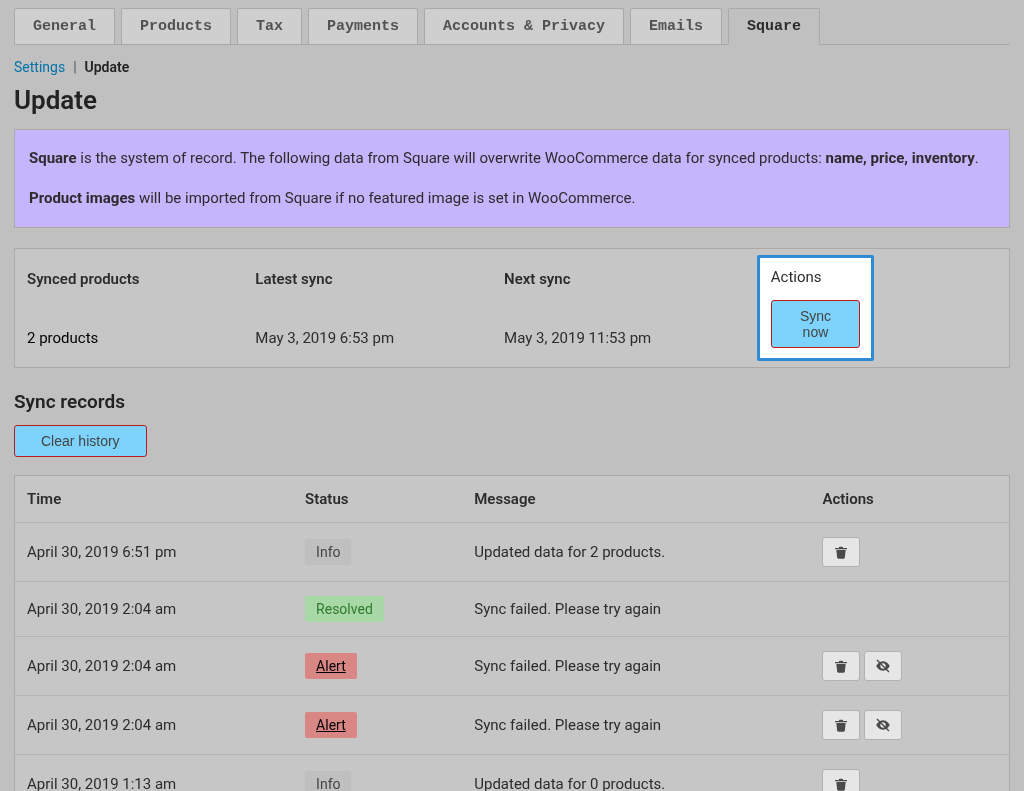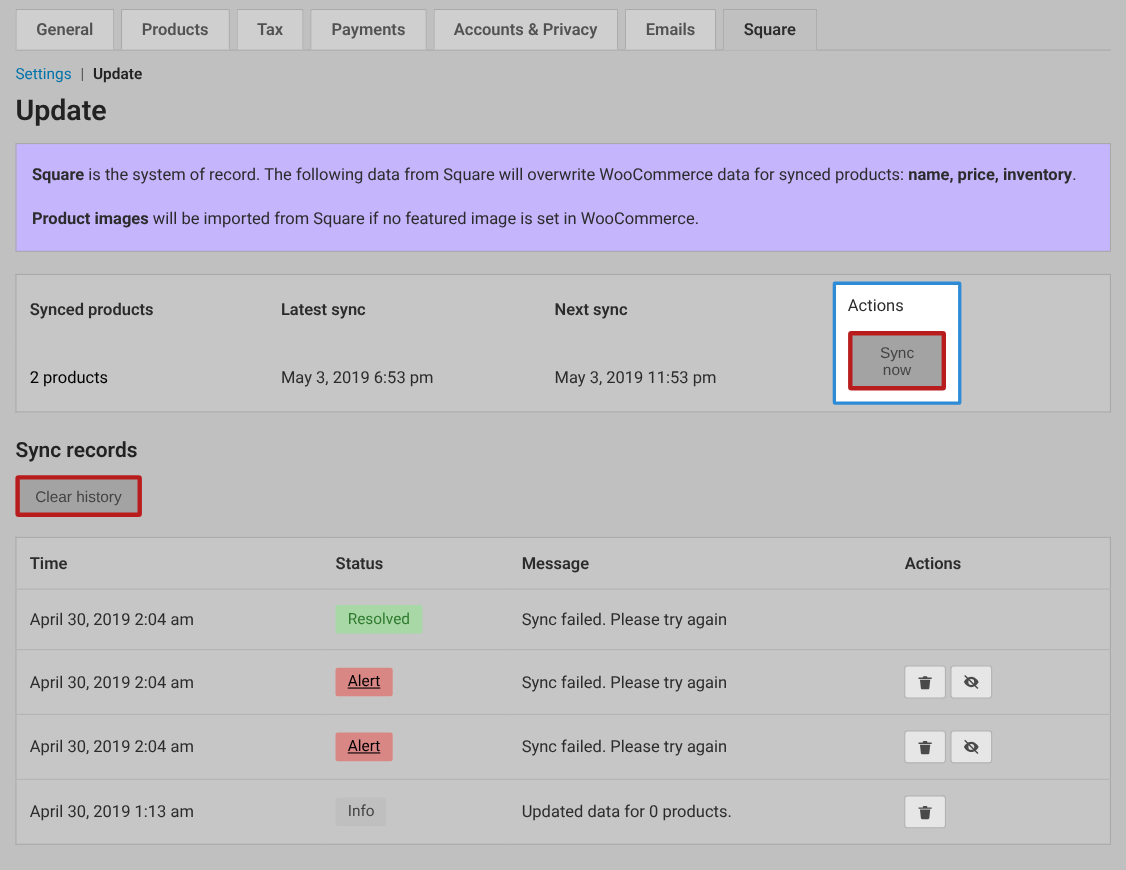--- a/index.html
+++ b/index.html
@@ -25,20 +25,21 @@
   border: 1px solid #a9a9a9;
   border-bottom: none;
   padding: 9px 18px;
   margin-right: 6px;
   border-radius: 2px 2px 0 0;
   color: #525252;
   font-size: 15px;
   font-weight: 600;
   cursor: pointer;
   position: relative;
+  font-family: Liberation Mono, monospace;
 }
 .tab.active {
   background: #c0c0c0;
   color: #2c2c2c;
   border-bottom: 1px solid #c0c0c0;
   margin-bottom: -1px;
 }
 
 .breadcrumb {
   display: flex;
@@ -110,23 +111,23 @@
 }
 .actions-highlight-label {
   font-size: 15px;
   color: #2c2c2c;
   font-weight: 400;
   display: block;
   margin-bottom: 6px;
 }
 
 .btn {
-  background: #a3a3a3;
-  border: 4px solid #b91c1c;
-  padding: 7px 14px;
+  background: #7dd3fc;
+  border: 1px solid #b91c1c;
+  padding: 7px 26px;
   font-size: 14px;
   color: #444;
   border-radius: 3px;
   cursor: pointer;
 }
 
 h2.section-title {
   font-size: 19px;
   font-weight: 600;
   margin: 22px 0 12px;
@@ -250,20 +251,30 @@
   <thead>
     <tr>
       <th class="col-time">Time</th>
       <th class="col-status">Status</th>
       <th class="col-message">Message</th>
       <th class="col-actions">Actions</th>
     </tr>
   </thead>
   <tbody id="records-body">
       <tr>
+        <td>April 30, 2019 6:51 pm</td>
+        <td><span class="badge info">Info</span></td>
+        <td>Updated data for 2 products.</td>
+        <td><button class="icon-btn">
+            <svg viewBox="0 0 24 24">
+              <use href="#trash-path"></use>
+            </svg>
+          </button></td>
+      </tr>
+      <tr>
         <td>April 30, 2019 2:04 am</td>
         <td><span class="badge resolved">Resolved</span></td>
         <td>Sync failed. Please try again</td>
         <td></td>
       </tr>
       <tr>
         <td>April 30, 2019 2:04 am</td>
         <td><span class="badge alert">Alert</span></td>
         <td>Sync failed. Please try again</td>
         <td><button class="icon-btn">

